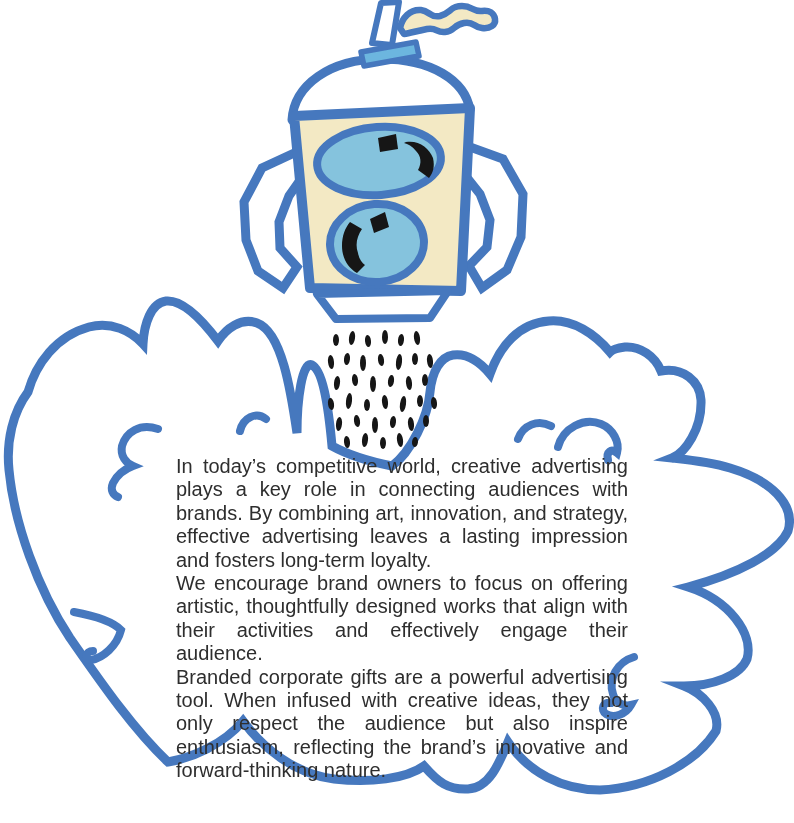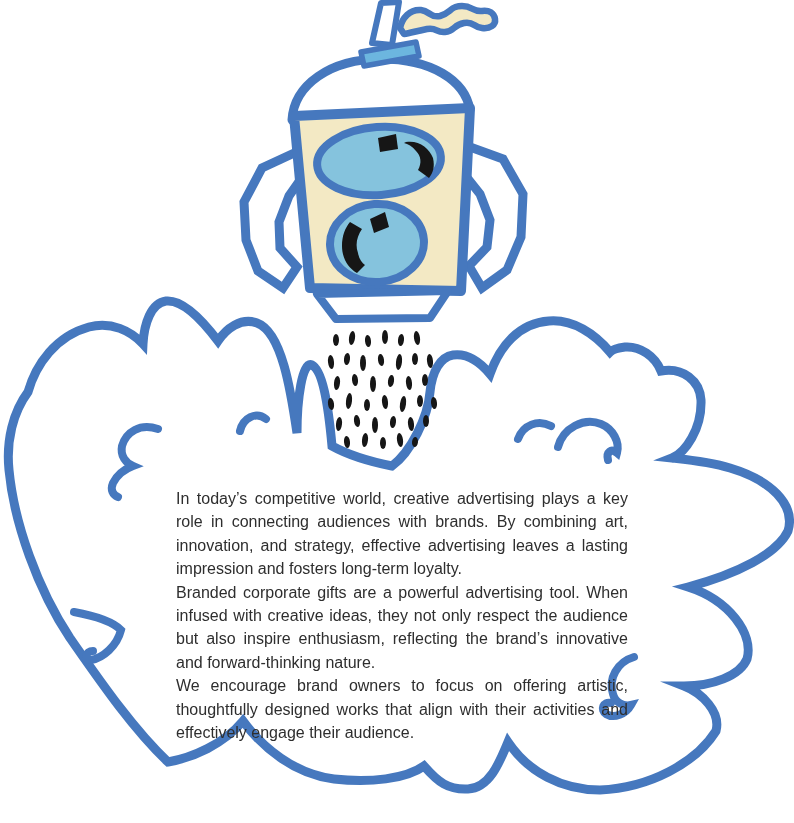--- a/index.html
+++ b/index.html
@@ -12,23 +12,22 @@
     --bg:#ffffff;
   }
   html,body{margin:0;padding:0;background:#fff;}
   .canvas{
     position:relative;width:794px;height:823px;background:var(--bg);overflow:hidden;
     font-family:"Liberation Sans",sans-serif;
   }
   .art{position:absolute;left:0;top:0;}
   .cloud-text{
     position:absolute;left:176px;top:455px;width:452px;
-    font-size:16px;line-height:23.4px;color:var(--text);
+    font-size:20px;line-height:23.4px;color:var(--text);
     text-align:justify;
-    margin-top:32px;
   }
   .cloud-text p{margin:0;}
 </style>
 </head>
 <body>
 
 <div class="canvas">
 
   <svg class="art" width="794" height="823" viewBox="0 0 794 823" xmlns="http://www.w3.org/2000/svg">
 
@@ -135,17 +134,17 @@
       <ellipse cx="347" cy="442" rx="3" ry="6" transform="rotate(-6 347 442)"></ellipse>
         <ellipse cx="365" cy="440" rx="3" ry="7" transform="rotate(6 365 440)"></ellipse>
         <ellipse cx="383" cy="443" rx="3" ry="6"></ellipse>
         <ellipse cx="400" cy="440" rx="3" ry="7" transform="rotate(-8 400 440)"></ellipse>
         <ellipse cx="415" cy="442" rx="3" ry="5" transform="rotate(6 415 442)"></ellipse>
     </g>
   </svg>
 
   <div class="cloud-text">
     <p>In today’s competitive world, creative advertising plays a key role in connecting audiences with brands. By combining art, innovation, and strategy, effective advertising leaves a lasting impression and fosters long-term loyalty.</p>
+    <p>We encourage brand owners to focus on offering artistic, thoughtfully designed works that align with their activities and effectively engage their audience.</p>
     <p>Branded corporate gifts are a powerful advertising tool. When infused with creative ideas, they not only respect the audience but also inspire enthusiasm, reflecting the brand’s innovative and forward-thinking nature.</p>
-    <p>We encourage brand owners to focus on offering artistic, thoughtfully designed works that align with their activities and effectively engage their audience.</p>
   </div>
 
 </div>
 
 </body></html>

